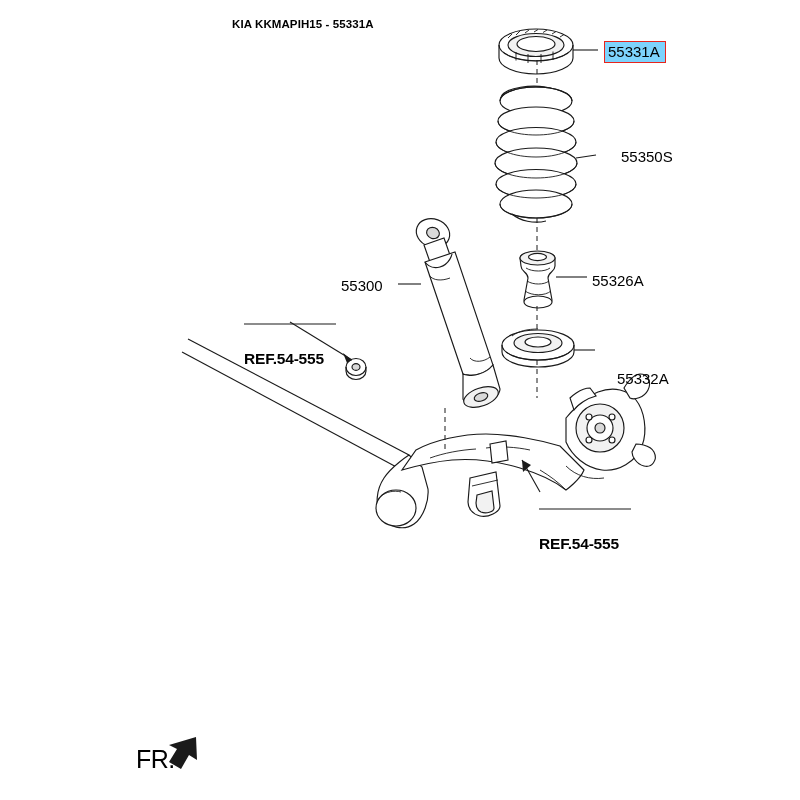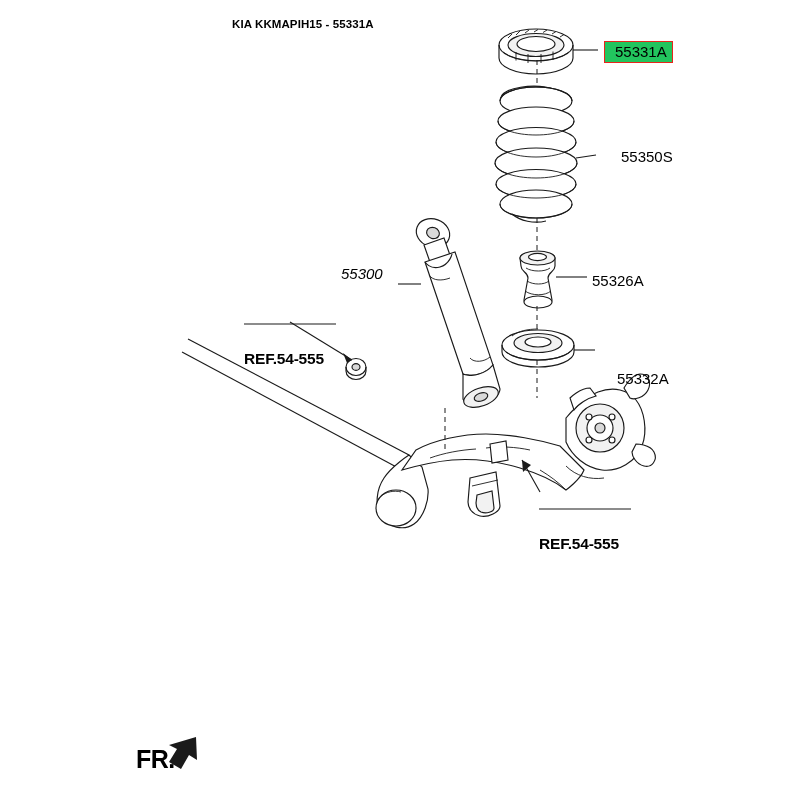--- a/index.html
+++ b/index.html
@@ -42,30 +42,30 @@
     font-size: 15.5px;
     letter-spacing: -0.2px;
     margin-top: 40px;
   }
   .label-highlight {
     position: absolute;
     font-size: 15px;
     color: #000;
     white-space: nowrap;
     border: 1.6px solid #e8241c;
-    background: #22c55e;
-    padding: 1px 5px 2px 10px;
+    background: #7dd3fc;
+    padding: 1px 5px 2px 3px;
     line-height: 1.15;
   }
   .fr-text {
     position: absolute;
     left: 136px;
     top: 745px;
     font-size: 25px;
-    font-weight: bold;
+    font-weight: normal;
     letter-spacing: -0.5px;
     color: #000;
   }
   svg { display: block; }
   .ln { fill: none; stroke: #1a1a1a; stroke-width: 1.15; }
   .ln-thin { fill: none; stroke: #1a1a1a; stroke-width: 0.9; }
   .ln-lead { fill: none; stroke: #1a1a1a; stroke-width: 1.1; }
   .ln-dash { fill: none; stroke: #1a1a1a; stroke-width: 1; stroke-dasharray: 5 4; }
   .fill-w { fill: #ffffff; stroke: #1a1a1a; stroke-width: 1.15; }
   .fill-l { fill: #f2f2f2; stroke: #1a1a1a; stroke-width: 1.15; }
@@ -229,21 +229,21 @@
   </svg>
 
   <div class="label-highlight" style="left:604px; top:41px;">55331A</div>
 
   <div class="label" style="left:621px; top:148px;">55350S</div>
 
   <div class="label" style="left:592px; top:272px;">55326A</div>
 
   <div class="label" style="left:617px; top:343px;margin-top:27px;">55332A</div>
 
-  <div class="label" style="left:341px; top:265px;font-style:italic;">55300</div>
+  <div class="label" style="left:341px; top:277px;">55300</div>
 
   <div class="label label-ref" style="left:244px; top:310px;">REF.54-555</div>
 
   <div class="label label-ref" style="left:539px; top:495px;">REF.54-555</div>
 
   <div class="fr-text">FR.</div>
 
 </div>
 
 </body></html>

